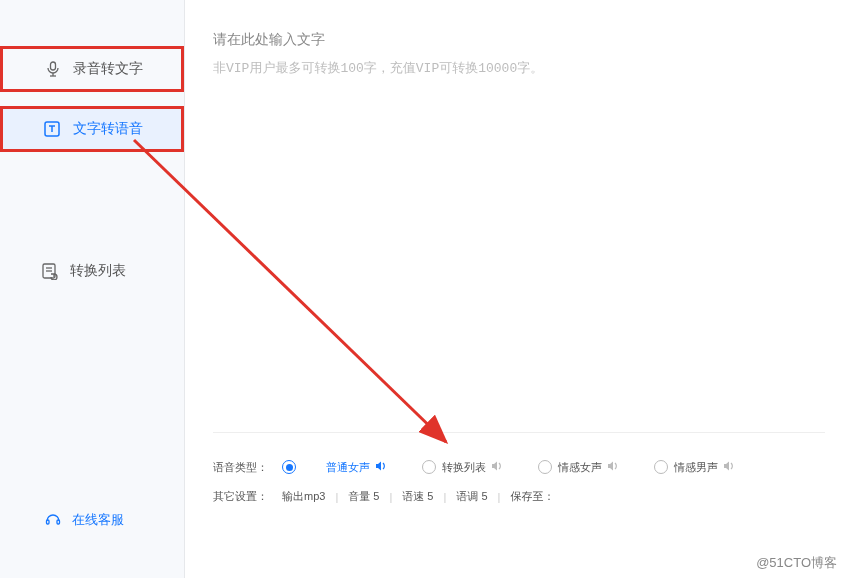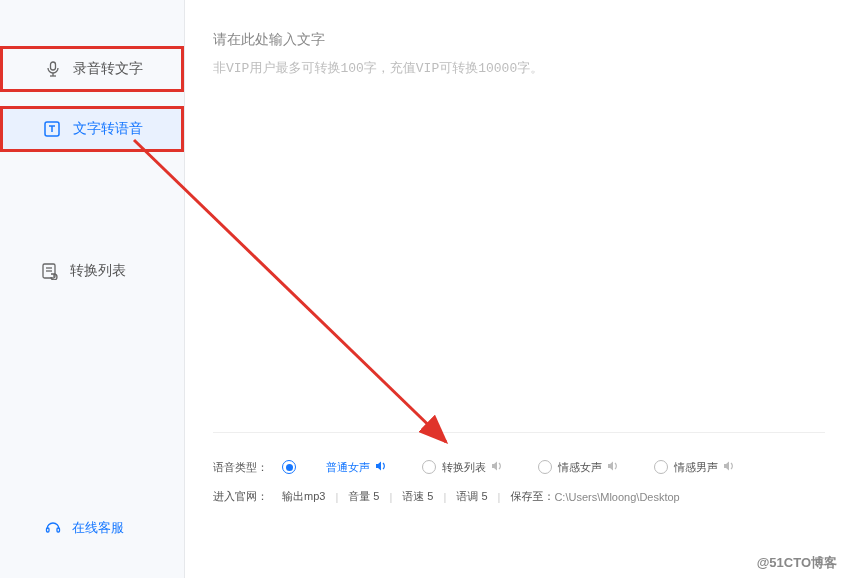--- a/index.html
+++ b/index.html
@@ -36,21 +36,21 @@
     .sidebar-item.active { background: #e9f1fe; color: #1677ff; }
     .sidebar-item .icon {
       width: 20px; height: 20px; margin-right: 10px;
       display: inline-flex; align-items: center; justify-content: center;
     }
     .red-box { border: 3px solid #e0332a; }
     .sidebar-spacer { height: 82px; }
 
     .sidebar-bottom {
       position: absolute;
-      bottom: 32px;
+      bottom: 40px;
       left: 0;
       width: 100%;
     }
     .sidebar-link {
       height: 36px;
       display: flex;
       align-items: center;
       padding-left: 44px;
       color: #1677ff;
       font-size: 13px;
@@ -124,21 +124,20 @@
     .voice-opt.selected .speaker { color: #1677ff; }
     .divider { margin: 0 10px; color: #ccc; }
     .save-path { color: #888; }
 
     .watermark {
       position: absolute;
       right: 6px;
       bottom: 6px;
       color: #888;
       font-size: 13px;
-      font-weight: bold;
     }
     .annotation-layer {
       position: absolute; left: 0; top: 0; width: 843px; height: 578px;
       pointer-events: none;
     }
   </style>
 </head>
 <body>
 
 <div class="sidebar">
@@ -247,31 +246,30 @@
         <span class="speaker">
           <svg width="14" height="14" viewBox="0 0 14 14">
               <path d="M2 5 h2 l3 -2.5 v9 l-3 -2.5 h-2 z" fill="currentColor"></path>
               <path d="M9 4 a4 4 0 0 1 0 6" fill="none" stroke="currentColor" stroke-width="1.2"></path>
             </svg>
         </span>
       </span>
     </div>
 
     <div class="settings-row">
-      <span class="row-label">进入官网：</span>
+      <span class="row-label">其它设置：</span>
       <span>输出mp3</span>
       <span class="divider">|</span>
       <span>音量 5</span>
       <span class="divider">|</span>
       <span>语速 5</span>
       <span class="divider">|</span>
       <span>语调 5</span>
       <span class="divider">|</span>
       <span>保存至：</span>
-      <span class="save-path">C:\Users\Mloong\Desktop</span>
     </div>
   </div>
 </div>
 
 <svg class="annotation-layer" width="843" height="578">
   <defs>
     <marker id="arrowhead" markerWidth="10" markerHeight="8" refX="9" refY="4" orient="auto">
       <polygon points="0 0, 10 4, 0 8" fill="#e0332a"></polygon>
     </marker>
   </defs>

